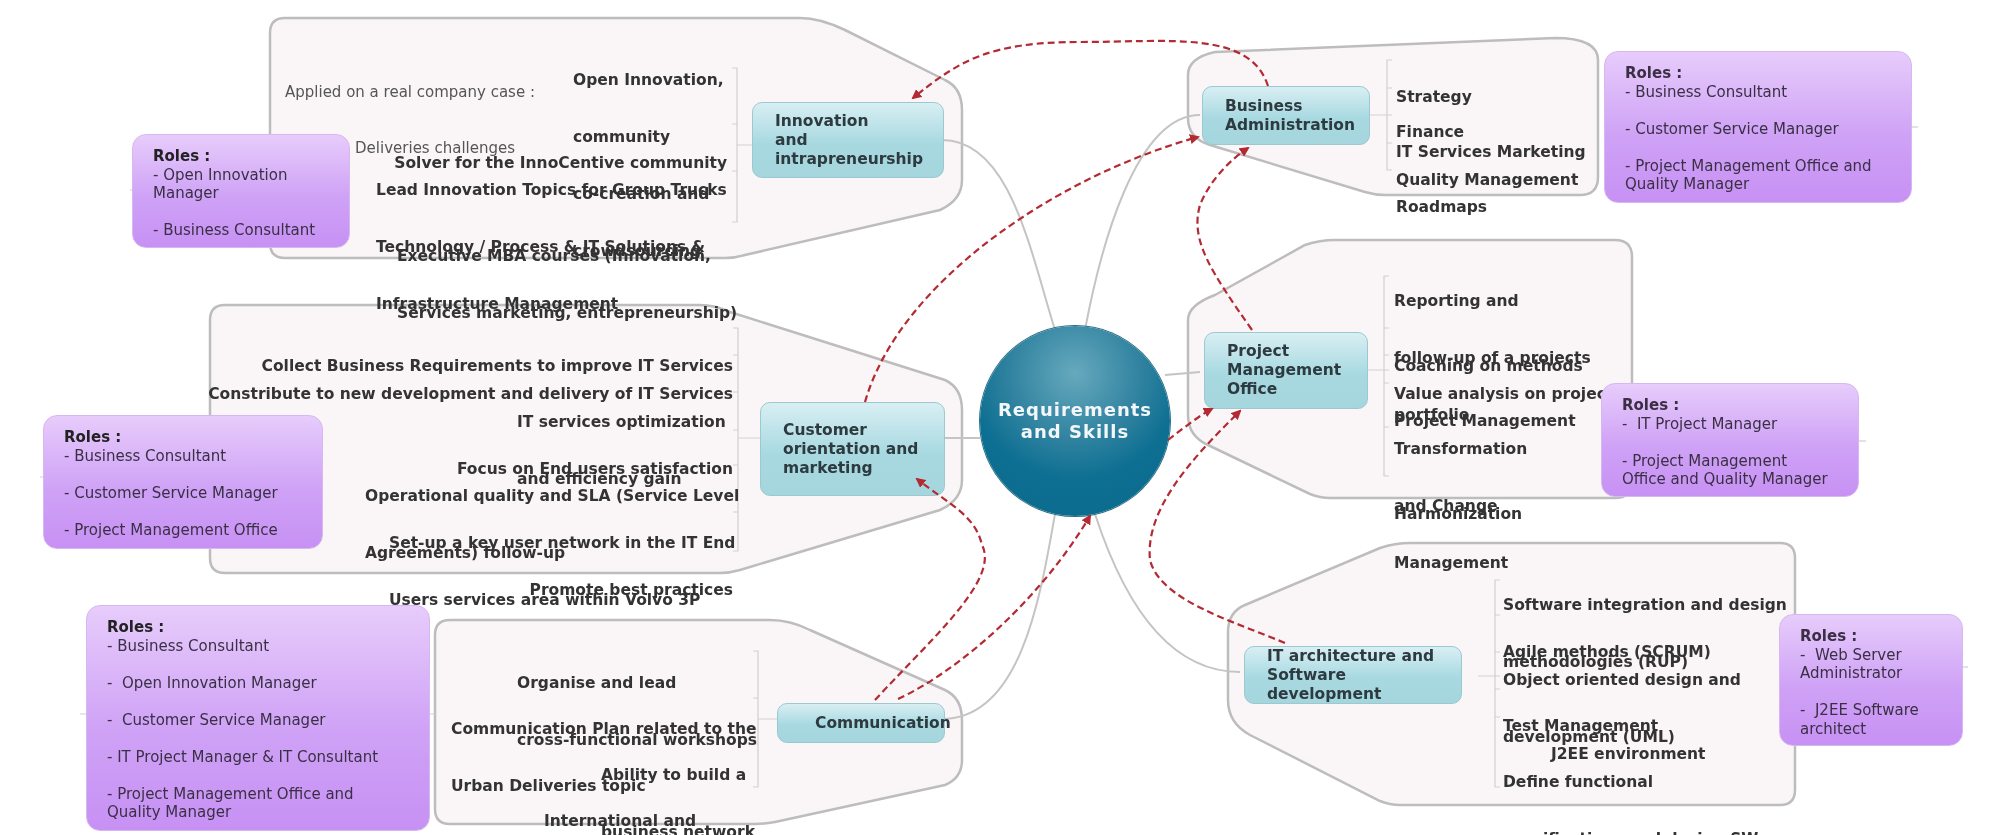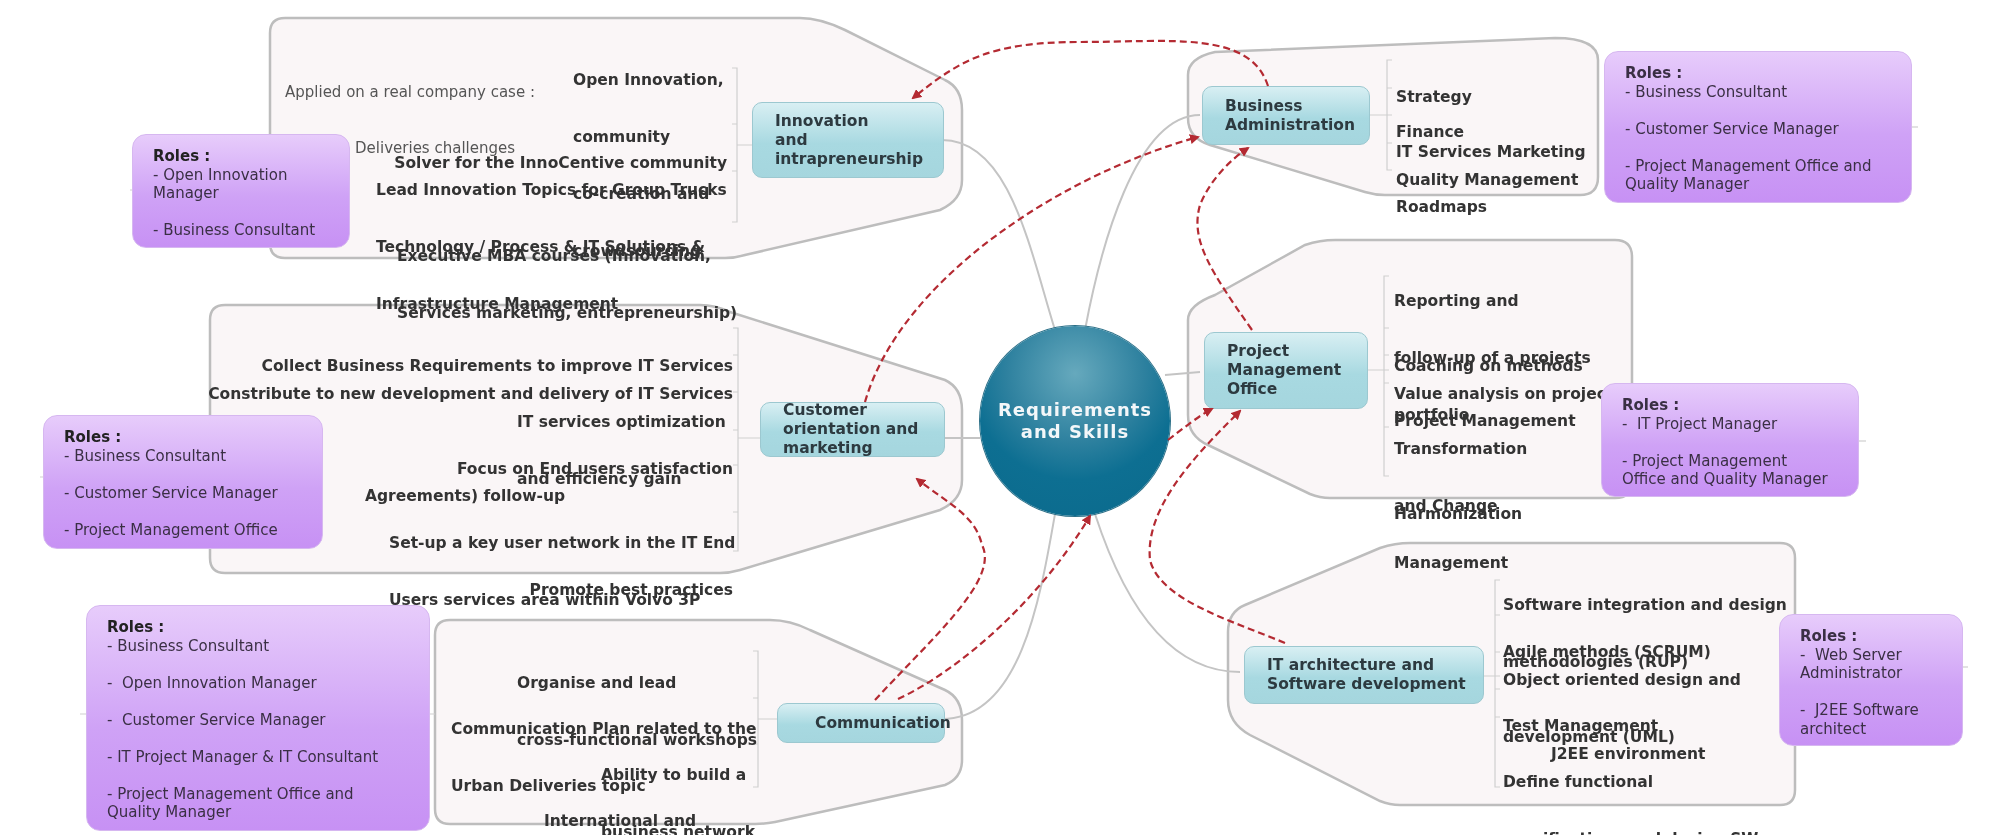--- a/index.html
+++ b/index.html
@@ -117,41 +117,42 @@
   <div>Services marketing, entrepreneurship)</div>
 </div>
 <div class="roles" style="left:132px;top:134px;width:218px;height:114px;">
   <span class="rl head">Roles :</span>
   <span class="rl">- Open Innovation</span>
   <span class="rl">Manager</span>
   <span class="gap"></span>
   <span class="rl">- Business Consultant</span>
 </div>
 
-<div class="topic" style="left:760px;top:402px;width:185px;height:55px;">
+<div class="topic" style="left:760px;top:402px;width:185px;height:94px;">
   <div>
     <div>Customer</div>
     <div>orientation and</div>
     <div>marketing</div>
   </div>
 </div>
 <div class="leaf" style="right:1267px;top:319px;text-align:right;">
   <div>Collect Business Requirements to improve IT Services</div>
 </div>
 <div class="leaf" style="right:1267px;top:347px;text-align:right;">
   <div>Constribute to new development and delivery of IT Services</div>
 </div>
 <div class="leaf" style="left:517px;top:375px;">
   <div>IT services optimization</div>
   <div>and efficiency gain</div>
 </div>
 <div class="leaf" style="right:1267px;top:422px;text-align:left;">
   <div>Focus on End users satisfaction</div>
 </div>
 <div class="leaf" style="left:365px;top:449px;">
+  <div>Operational quality and SLA (Service Level</div>
   <div>Agreements) follow-up</div>
 </div>
 <div class="leaf" style="left:389px;top:496px;">
   <div>Set-up a key user network in the IT End</div>
   <div>Users services area within Volvo 3P</div>
 </div>
 <div class="leaf" style="right:1267px;top:543px;text-align:right;">
   <div>Promote best practices</div>
 </div>
 <div class="roles" style="left:43px;top:415px;width:280px;height:134px;">
@@ -257,21 +258,21 @@
   <div>Harmonization</div>
 </div>
 <div class="roles" style="left:1601px;top:383px;width:258px;height:114px;">
   <span class="rl"><b>Roles :</b></span>
   <span class="rl">-  IT Project Manager</span>
   <span class="gap"></span>
   <span class="rl">- Project Management</span>
   <span class="rl">Office and Quality Manager</span>
 </div>
 
-<div class="topic" style="left:1244px;top:646px;width:240px;height:58px;">
+<div class="topic" style="left:1244px;top:646px;width:218px;height:58px;">
   <div>
     <div>IT architecture and</div>
     <div>Software development</div>
   </div>
 </div>
 <div class="leaf" style="left:1503px;top:558px;">
   <div>Software integration and design</div>
   <div>methodologies (RUP)</div>
 </div>
 <div class="leaf" style="left:1503px;top:605px;">

